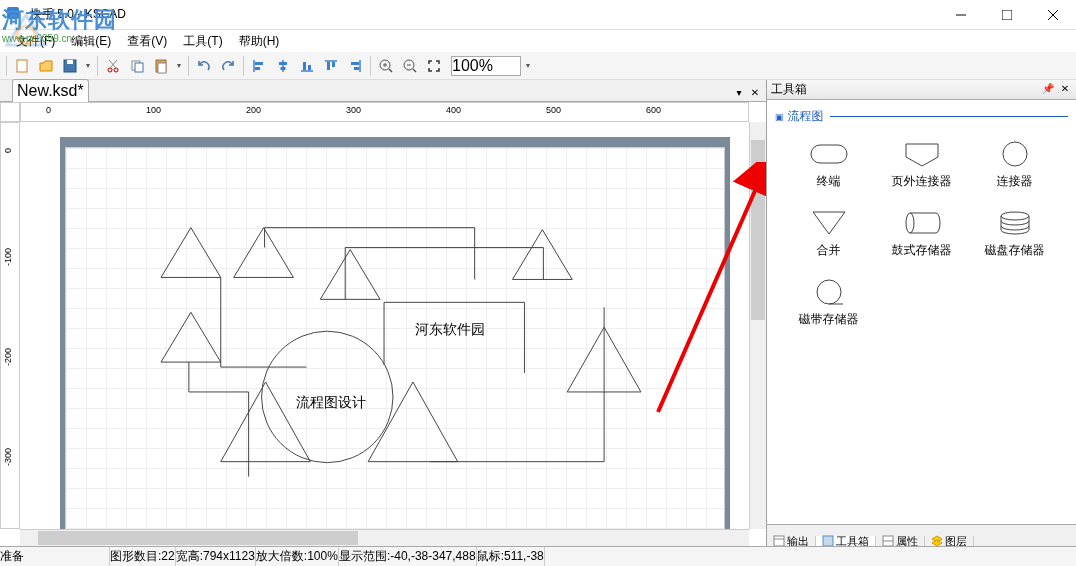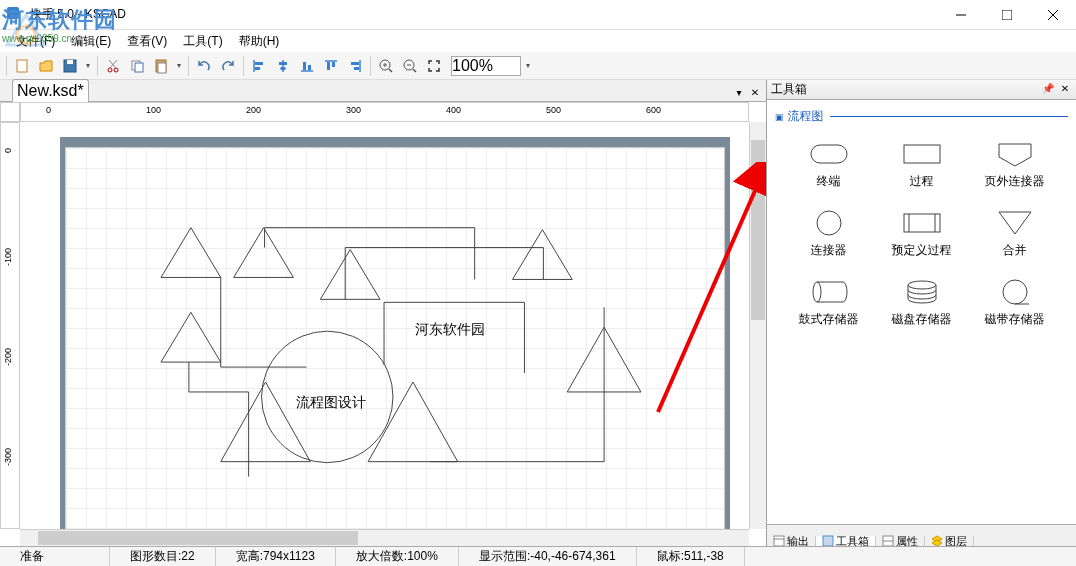--- a/index.html
+++ b/index.html
@@ -76,21 +76,21 @@
 .shape-icon { width: 44px; height: 30px; display: flex; align-items: center; justify-content: center; }
 .shape-label { font-size: 12px; margin-top: 4px; text-align: center; }
 
 .panel-tabs { height: 22px; display: flex; border-top: 1px solid #aaa; background: #f0f0f0; }
 .panel-tab { flex: 0 0 auto; padding: 2px 6px; font-size: 11px; display: flex; align-items: center; gap: 2px; border-right: 1px solid #ccc; margin-top: 11px; }
 .panel-tab.active { background: #fff; }
 .panel-tab .ti { width: 12px; height: 12px; }
 
 
 .statusbar { position: absolute; bottom: 0; left: 0; right: 0; height: 20px; border-top: 1px solid #aaa; background: #f5f5f5; display: flex; align-items: center; font-size: 12px; }
-.statusbar .cell { padding: 0 20px; border-right: 1px solid #ccc; height: 100%; display: flex; align-items: center; }
+.statusbar .cell { padding: 0 0; border-right: 1px solid #ccc; height: 100%; display: flex; align-items: center; }
 </style>
 </head>
 <body>
 
 <div class="watermark">
   <svg class="wm-logo" viewBox="0 0 48 40">
       <path d="M5 35 L24 5 L43 35 Z" fill="none" stroke="#4a8fd6" stroke-width="3" opacity="0.5"></path>
       <circle cx="24" cy="25" r="9" fill="none" stroke="#ff8c00" stroke-width="3" opacity="0.5"></circle>
     </svg>
   <div class="wm-top"><span>河东软件园</span></div>
@@ -334,50 +334,32 @@
             <div class="shape-icon">
               <svg width="44" height="30">
                 <rect x="4" y="6" width="36" height="18" rx="9" fill="none" stroke="#444"></rect>
               </svg>
             </div>
             <div class="shape-label">终端</div>
           </div>
           <div class="shape-cell">
             <div class="shape-icon">
               <svg width="44" height="30">
-                <rect x="4" y="6" width="36" height="18" fill="none" stroke="#444"></rect>
-              </svg>
-            </div>
-            <div class="shape-label">过程</div>
-          </div>
-          <div class="shape-cell">
-            <div class="shape-icon">
-              <svg width="44" height="30">
                 <path d="M6 5 L38 5 L38 18 L22 27 L6 18 Z" fill="none" stroke="#444"></path>
               </svg>
             </div>
             <div class="shape-label">页外连接器</div>
           </div>
           <div class="shape-cell">
             <div class="shape-icon">
               <svg width="44" height="30">
                 <circle cx="22" cy="15" r="12" fill="none" stroke="#444"></circle>
               </svg>
             </div>
             <div class="shape-label">连接器</div>
-          </div>
-          <div class="shape-cell">
-            <div class="shape-icon">
-              <svg width="44" height="30">
-                <rect x="4" y="6" width="36" height="18" fill="none" stroke="#444"></rect>
-                <line x1="9" y1="6" x2="9" y2="24" stroke="#444"></line>
-                <line x1="35" y1="6" x2="35" y2="24" stroke="#444"></line>
-              </svg>
-            </div>
-            <div class="shape-label">预定义过程</div>
           </div>
           <div class="shape-cell">
             <div class="shape-icon">
               <svg width="44" height="30">
                 <path d="M6 4 L38 4 L22 26 Z" fill="none" stroke="#444"></path>
               </svg>
             </div>
             <div class="shape-label">合并</div>
           </div>
           <div class="shape-cell">
@@ -441,15 +423,15 @@
         </div>
     </div>
   </div>
 </div>
 
 <div class="statusbar">
   <div class="cell" style="width:110px">准备</div>
   <div class="cell">图形数目:22</div>
   <div class="cell">宽高:794x1123</div>
   <div class="cell">放大倍数:100%</div>
-  <div class="cell">显示范围:-40,-46-674,361</div>
+  <div class="cell">显示范围:-40,-38-347,488</div>
   <div class="cell">鼠标:511,-38</div>
 </div>
 
 </body></html>

